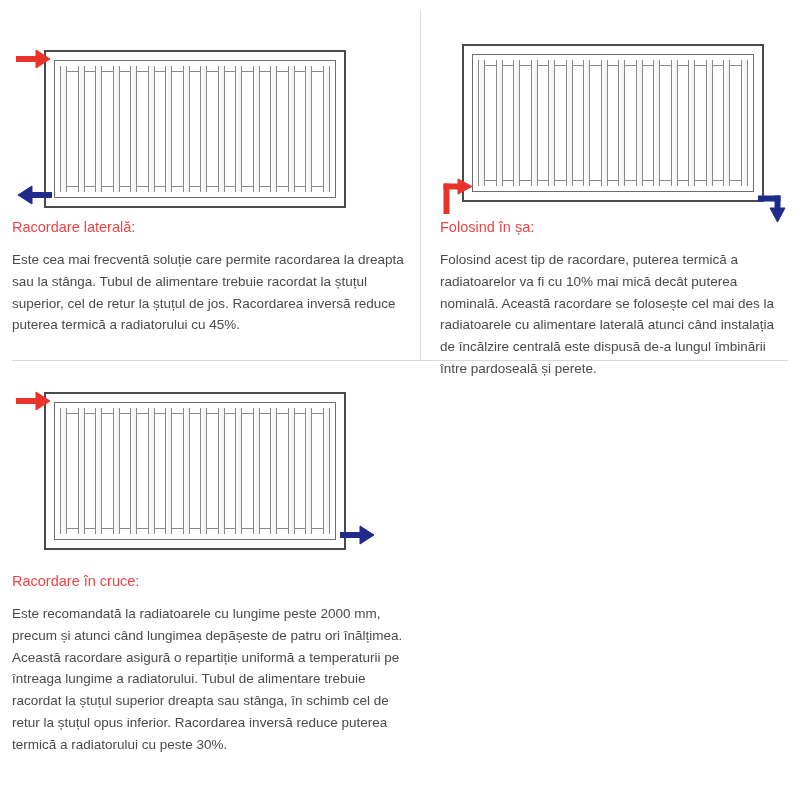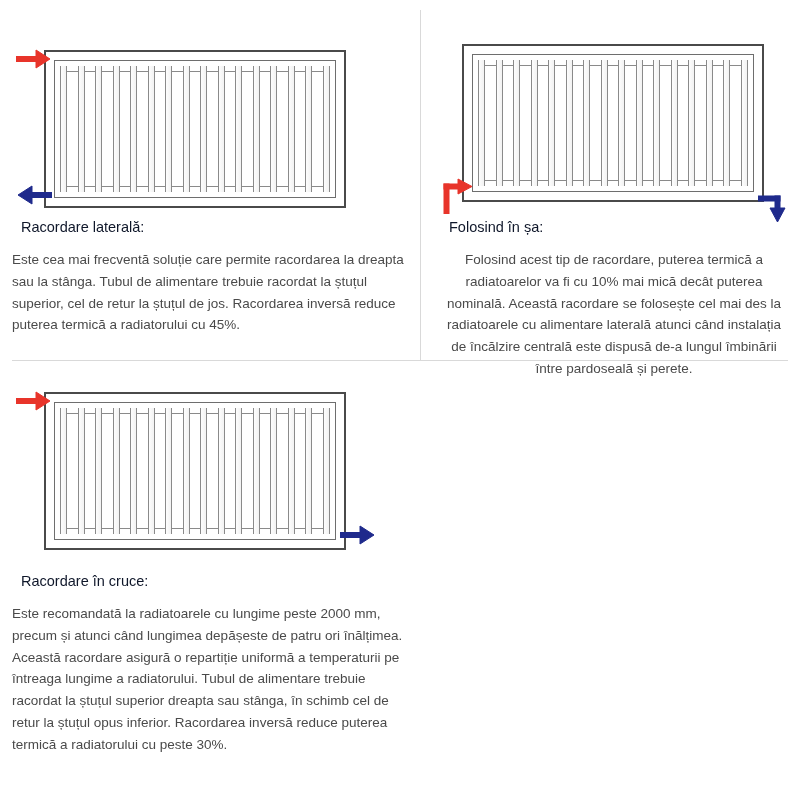--- a/index.html
+++ b/index.html
@@ -100,31 +100,31 @@
     bottom: 5px;
     height: 6px;
     border-top: 1px solid #8a8a8a;
     box-sizing: border-box;
   }
 
   .arrow-svg { position: absolute; }
 
   .caption-title {
     font-size: 14.5px;
-    color: #0f172a;
-    margin: 0 0 12px 9px;
+    color: #ef4444;
+    margin: 0 0 12px 0;
     line-height: 1.3;
   }
   .caption-body {
     font-size: 13.5px;
     color: #4a4a4a;
     line-height: 1.62;
     margin: 0;
   }
-  .align-right { text-align: center; }
+  .align-right { text-align: left; }
 </style>
 </head>
 <body>
 
 <div class="page">
 
   <div class="divider-v"></div>
   <div class="divider-h"></div>
 
   <div class="panel panel-a">

